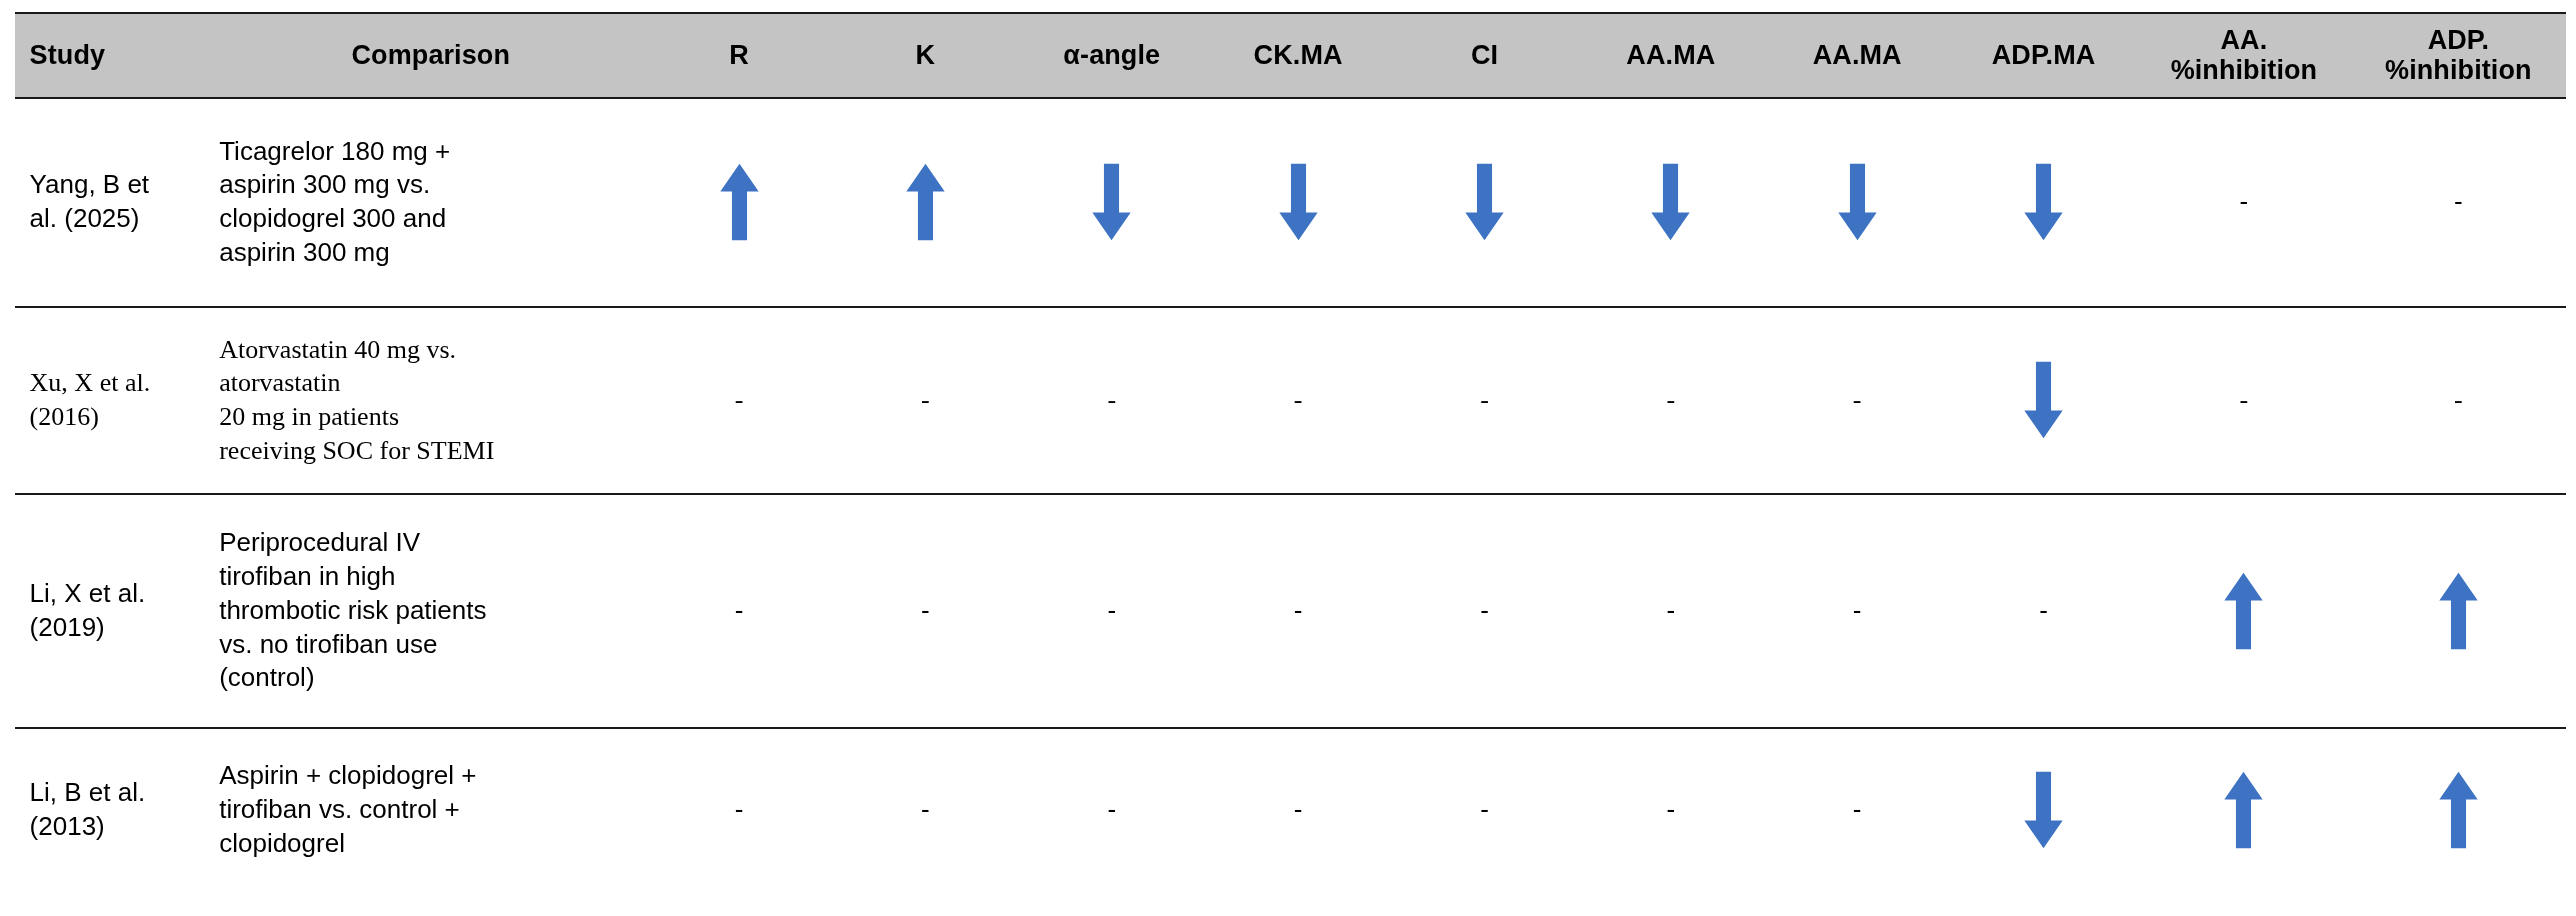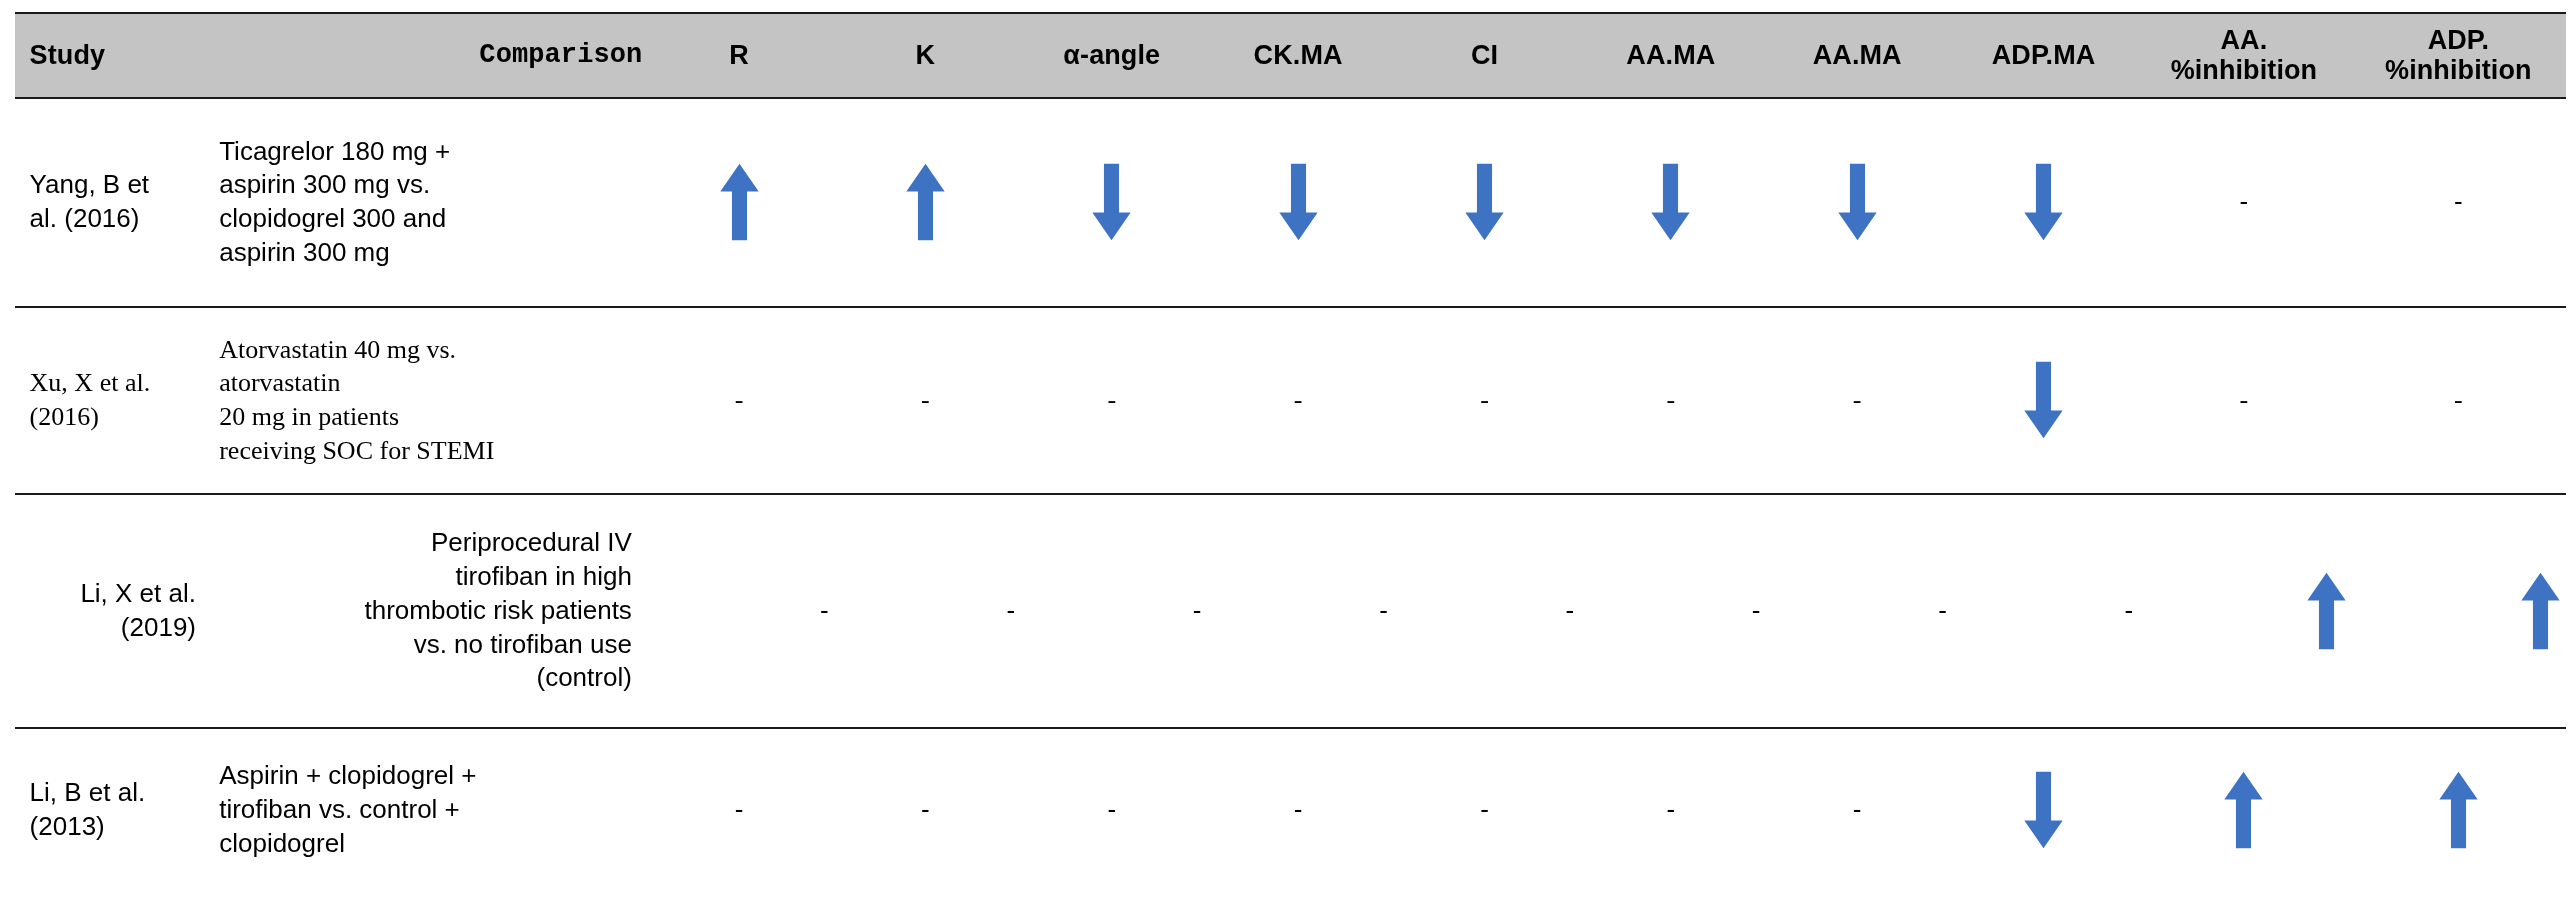--- a/index.html
+++ b/index.html
@@ -47,23 +47,22 @@
     height: 85px;
     vertical-align: middle;
     box-sizing: border-box;
     letter-spacing: 0.1px;
   }
   th.col-study {
     text-align: left;
     padding-left: 15px;
   }
   th.col-comparison {
-    text-align: right;
+    text-align: center;
     padding-left: 15px;
-    font-family: Liberation Mono, monospace;
   }
   th.col-metric {
     text-align: center;
   }
   th .hdr-line {
     display: block;
   }
 
   
   tbody td {
@@ -84,21 +83,21 @@
     padding-left: 15px;
     padding-right: 14px;
   }
   td.cell-metric {
     text-align: center;
   }
 
   
   tbody tr.r0 td { height: 209px; }
   tbody tr.r1 td { height: 187px; font-family: Liberation Serif, serif; }
-  tbody tr.r2 td { height: 234px; text-align: right; }
+  tbody tr.r2 td { height: 234px; }
   tbody tr.r3 td { height: 200px; padding-bottom: 53px; }
 
   .cell-text {
     display: block;
     white-space: pre-line;
   }
 
   
   .arrow {
     display: inline-block;
@@ -182,21 +181,21 @@
           <span class="hdr-line">ADP.</span>
           <span class="hdr-line">%inhibition</span>
         </th>
       </tr>
     </thead>
 
     <tbody id="table-body">
         <tr class="r0">
           <td class="cell-study">
             <span class="cell-text">Yang, B et
-al. (2016)</span>
+al. (2025)</span>
           </td>
           <td class="cell-comparison">
             <span class="cell-text">Ticagrelor 180 mg +
 aspirin 300 mg vs.
 clopidogrel 300 and
 aspirin 300 mg</span>
           </td>
           <td class="cell-metric"><span class="arrow"><svg viewBox="0 0 74 140" xmlns="http://www.w3.org/2000/svg">
                 <path d="M37 4 L70 52 L50 52 L50 136 L24 136 L24 52 L4 52 Z" fill="#3e73c4"></path>
               </svg></span></td>

